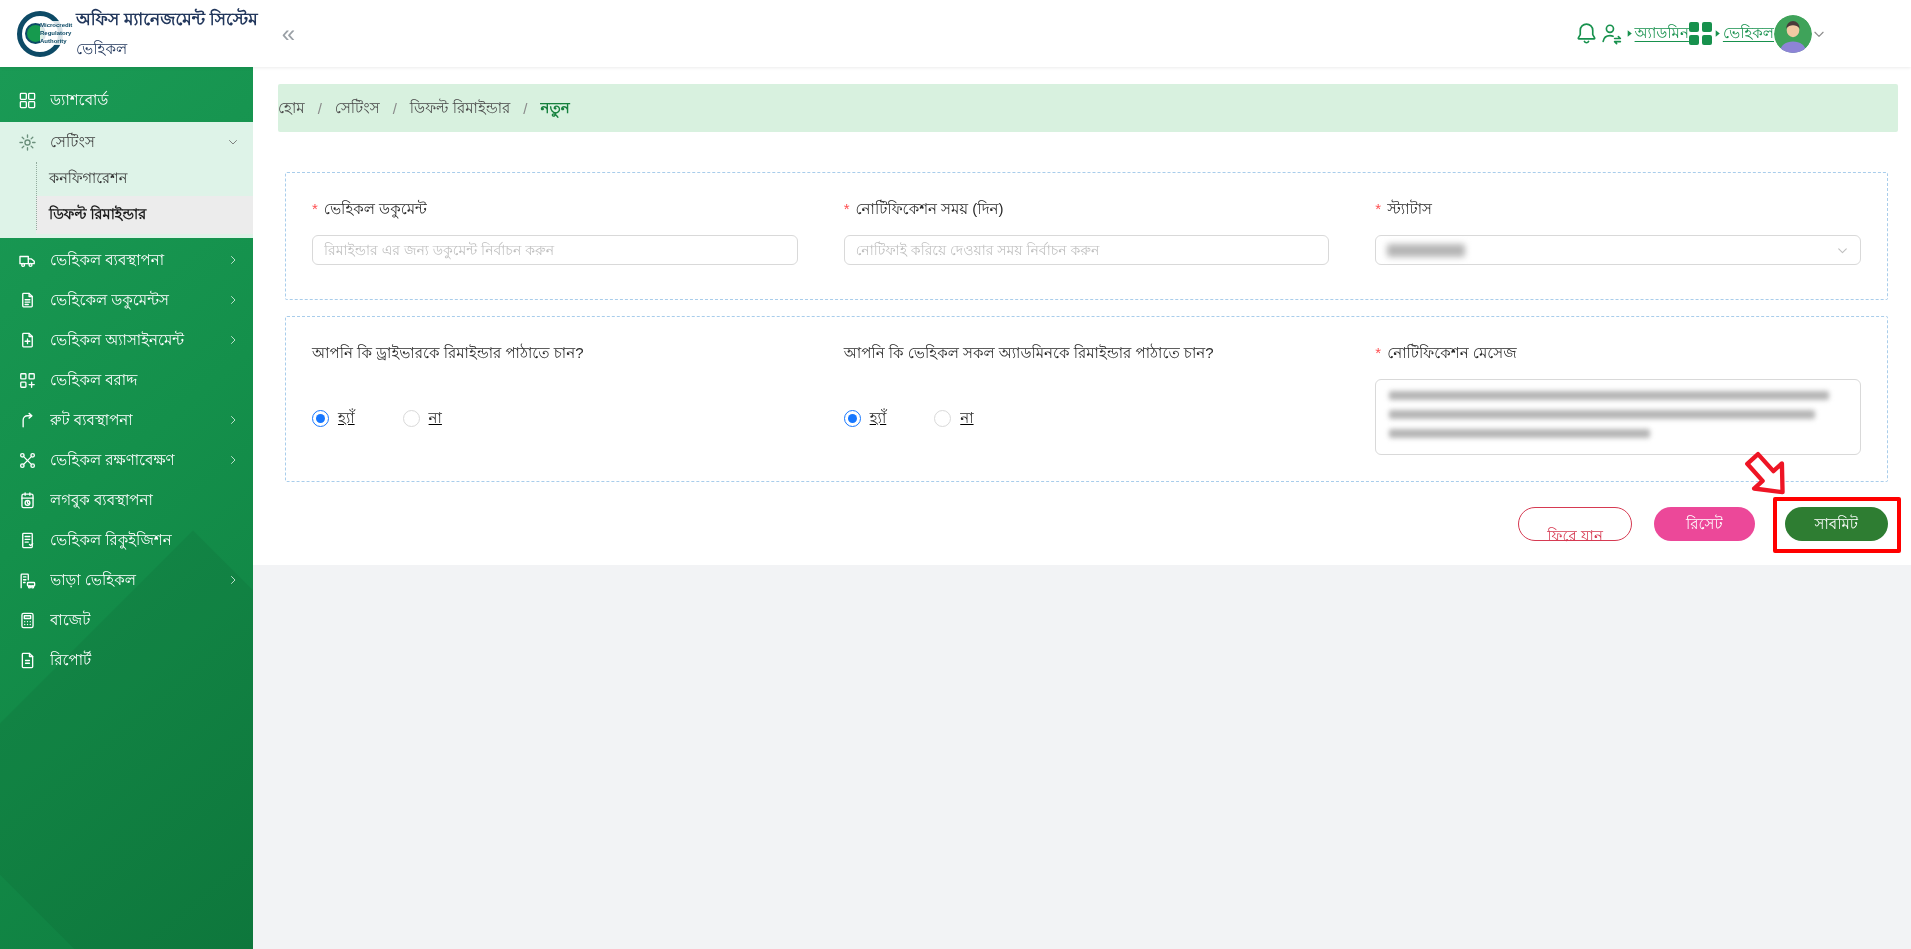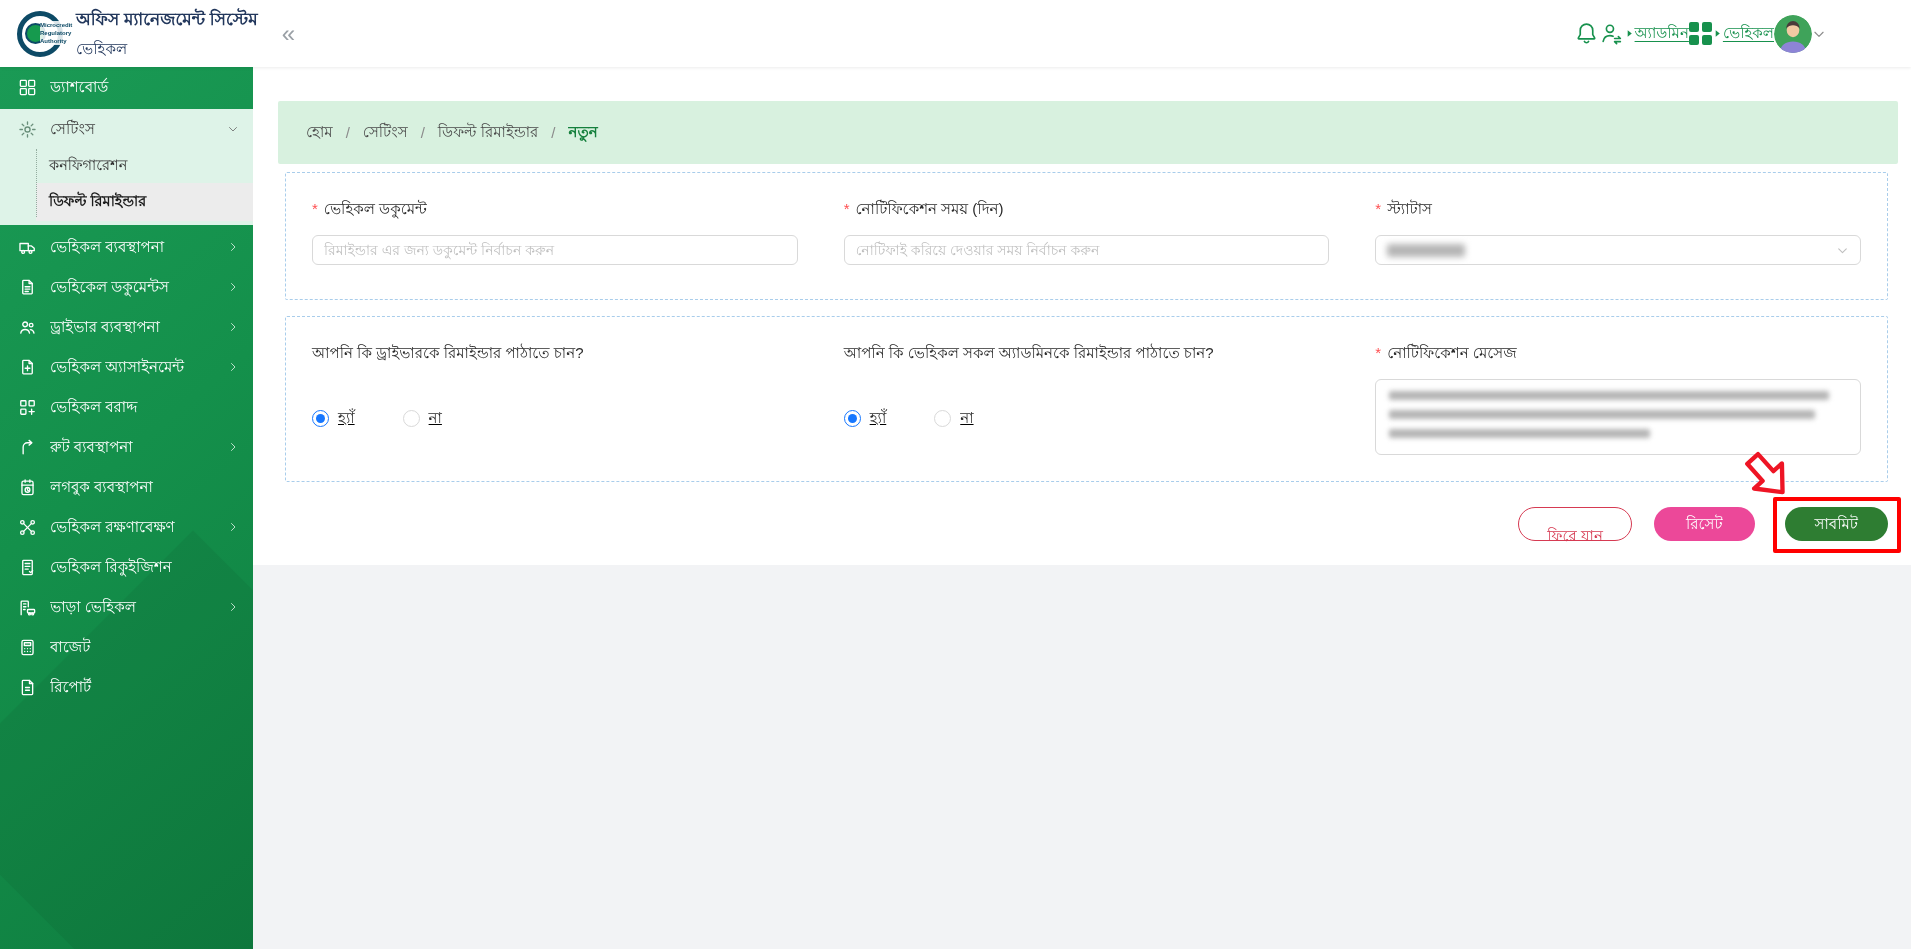--- a/index.html
+++ b/index.html
@@ -26,40 +26,40 @@
   .appgrid { display:grid; grid-template-columns:10px 10px; grid-gap:3px; }
   .appgrid i { width:10px; height:10px; background:#17914d; border-radius:2px; }
   .avatar { width:38px; height:38px; border-radius:50%; overflow:hidden; flex:none; cursor:pointer; }
   .chevdn { color:#8c8c8c; } .chevdn svg { width:14px; height:14px; }
 
   
   .sidebar { position:absolute; top:67px; left:0; bottom:0; width:253px; color:#fff;
              background:linear-gradient(140deg,#1a9a55 0%,#14904b 45%,#0f7e40 100%); overflow:hidden; }
   .sidebar::after { content:''; position:absolute; right:-130px; bottom:-40px; width:380px; height:380px;
              background:rgba(0,0,0,.05); transform:rotate(45deg); }
-  .side-list { position:relative; z-index:2; }
+  .side-list { position:relative; z-index:2; padding-top:13px; }
   .srow { height:40px; display:flex; align-items:center; gap:13px; padding:0 14px 0 18px; font-size:15px; cursor:pointer; }
   .srow .sicon { flex:none; display:flex; } .srow .sicon svg { width:19px; height:19px; }
   .srow .lbl { flex:1; white-space:nowrap; overflow:hidden; }
   .srow .chev { flex:none; display:flex; color:#d9efe2; } .srow .chev svg { width:12px; height:12px; }
   .settings-group { background:#def3e8; color:#414141; padding-bottom:4px; margin:2px 0; }
   .settings-group .srow.head { color:#414141; }
   .settings-group .head .sicon { color:#6a8f7b; }
   .settings-group .head .chev { color:#6d6d6d; }
   .subwrap { position:relative; }
   .subwrap::before { content:''; position:absolute; left:36px; top:0; bottom:4px; border-left:1px dotted #93ac9f; }
   .subrow { height:34px; display:flex; align-items:center; margin-left:36px; padding-left:13px;
             font-size:14.5px; color:#333; cursor:pointer; }
   .subrow.active { background:#ececec; font-weight:bold; color:#1c1c1c; height:38px; }
 
   
   .main { position:absolute; left:253px; top:67px; right:0; bottom:0; background:#f2f3f5; }
   .panel { position:absolute; left:0; top:0; right:0; height:498px; background:#fff; }
-  .crumbbar { position:absolute; left:25px; top:34px; width:1620px; height:63px; background:#d8f1df;
-              border-radius:2px; display:flex; align-items:center; padding-left:28px; font-size:15px; color:#4a4a4a; }
+  .crumbbar { position:absolute; left:25px; top:17px; width:1620px; height:48px; background:#d8f1df;
+              border-radius:2px; display:flex; align-items:center; font-size:15px; color:#4a4a4a; }
   .crumbbar .sep { margin:0 13px; color:#8b8b8b; }
   .crumbbar .crumb { cursor:pointer; }
   .crumbbar .crumb.last { font-weight:bold; color:#15803d; cursor:default; }
 
   .sec { position:absolute; left:32px; width:1603px; border:1px dashed #a9cdeb; border-radius:2px;
          display:grid; grid-template-columns:1fr 1fr 1fr; column-gap:46px; padding:24px 26px 0; }
   .sec1 { top:105px; height:128px; }
   .sec2 { top:249px; height:166px; }
   .flabel { font-size:15px; color:#2b2b2b; margin-bottom:13px; white-space:nowrap; }
   .req { color:#ff4d4f; margin-right:6px; }
@@ -221,36 +221,20 @@
           <span class="lbl">ভেহিকেল ডকুমেন্টস</span>
           <span class="chev">
             <svg viewBox="0 0 24 24" fill="none" stroke="currentColor" stroke-width="1.7" stroke-linecap="round" stroke-linejoin="round">
               <path d="m9 5 7 7-7 7"></path>
             </svg>
           </span>
         </div>
         <div class="srow">
           <span class="sicon">
             <svg viewBox="0 0 24 24" fill="none" stroke="currentColor" stroke-width="1.7" stroke-linecap="round" stroke-linejoin="round">
-              <circle cx="9" cy="8" r="3"></circle>
-              <path d="M3.5 19c.6-3 2.8-4.5 5.5-4.5s4.9 1.5 5.5 4.5"></path>
-              <circle cx="16.6" cy="9" r="2.3"></circle>
-              <path d="M15.6 14.6c2.3.2 4 1.6 4.6 4.4"></path>
-            </svg>
-          </span>
-          <span class="lbl">ড্রাইভার ব্যবস্থাপনা</span>
-          <span class="chev">
-            <svg viewBox="0 0 24 24" fill="none" stroke="currentColor" stroke-width="1.7" stroke-linecap="round" stroke-linejoin="round">
-              <path d="m9 5 7 7-7 7"></path>
-            </svg>
-          </span>
-        </div>
-        <div class="srow">
-          <span class="sicon">
-            <svg viewBox="0 0 24 24" fill="none" stroke="currentColor" stroke-width="1.7" stroke-linecap="round" stroke-linejoin="round">
               <path d="M7 3h7l4 4v12a1 1 0 0 1-1 1H7a1 1 0 0 1-1-1V4a1 1 0 0 1 1-1z"></path>
               <path d="M14 3v4h4M9 13h6M12 10v6"></path>
             </svg>
           </span>
           <span class="lbl">ভেহিকল অ্যাসাইনমেন্ট</span>
           <span class="chev">
             <svg viewBox="0 0 24 24" fill="none" stroke="currentColor" stroke-width="1.7" stroke-linecap="round" stroke-linejoin="round">
               <path d="m9 5 7 7-7 7"></path>
             </svg>
           </span>
@@ -272,48 +256,48 @@
               <path d="M6.5 20v-8.5A5.5 5.5 0 0 1 12 6h5"></path>
               <path d="m14 3 3.5 3L14 9"></path>
             </svg>
           </span>
           <span class="lbl">রুট ব্যবস্থাপনা</span>
           <span class="chev">
             <svg viewBox="0 0 24 24" fill="none" stroke="currentColor" stroke-width="1.7" stroke-linecap="round" stroke-linejoin="round">
               <path d="m9 5 7 7-7 7"></path>
             </svg>
           </span>
-        </div>
-        <div class="srow">
-          <span class="sicon">
-            <svg viewBox="0 0 24 24" fill="none" stroke="currentColor" stroke-width="1.7" stroke-linecap="round" stroke-linejoin="round">
-              <rect x="5" y="4" width="14" height="17" rx="2"></rect>
-              <path d="M9 2.5v3M15 2.5v3M5 9h14"></path>
-              <circle cx="12" cy="15" r="3"></circle>
-              <path d="M12 13.5V15l1.2 1"></path>
-            </svg>
-          </span>
-          <span class="lbl">লগবুক ব্যবস্থাপনা</span>
         </div>
         <div class="srow">
           <span class="sicon">
             <svg viewBox="0 0 24 24" fill="none" stroke="currentColor" stroke-width="1.7" stroke-linecap="round" stroke-linejoin="round">
               <path d="m6.5 6.5 11 11M17.5 6.5l-11 11"></path>
               <circle cx="5.5" cy="5.5" r="2.2"></circle>
               <circle cx="18.5" cy="18.5" r="2.2"></circle>
               <circle cx="18.5" cy="5.5" r="2.2"></circle>
               <circle cx="5.5" cy="18.5" r="2.2"></circle>
             </svg>
           </span>
           <span class="lbl">ভেহিকল রক্ষণাবেক্ষণ</span>
           <span class="chev">
             <svg viewBox="0 0 24 24" fill="none" stroke="currentColor" stroke-width="1.7" stroke-linecap="round" stroke-linejoin="round">
               <path d="m9 5 7 7-7 7"></path>
             </svg>
           </span>
+        </div>
+        <div class="srow">
+          <span class="sicon">
+            <svg viewBox="0 0 24 24" fill="none" stroke="currentColor" stroke-width="1.7" stroke-linecap="round" stroke-linejoin="round">
+              <rect x="5" y="4" width="14" height="17" rx="2"></rect>
+              <path d="M9 2.5v3M15 2.5v3M5 9h14"></path>
+              <circle cx="12" cy="15" r="3"></circle>
+              <path d="M12 13.5V15l1.2 1"></path>
+            </svg>
+          </span>
+          <span class="lbl">লগবুক ব্যবস্থাপনা</span>
         </div>
         <div class="srow">
           <span class="sicon">
             <svg viewBox="0 0 24 24" fill="none" stroke="currentColor" stroke-width="1.7" stroke-linecap="round" stroke-linejoin="round">
               <path d="M7 3h10a1 1 0 0 1 1 1v16a1 1 0 0 1-1 1H7a1 1 0 0 1-1-1V4a1 1 0 0 1 1-1z"></path>
               <path d="M9 7h6M9 10.5h6M9 14h4M14.5 17l1.5 1.5 2.5-2.5"></path>
             </svg>
           </span>
           <span class="lbl">ভেহিকল রিকুইজিশন</span>
         </div>

